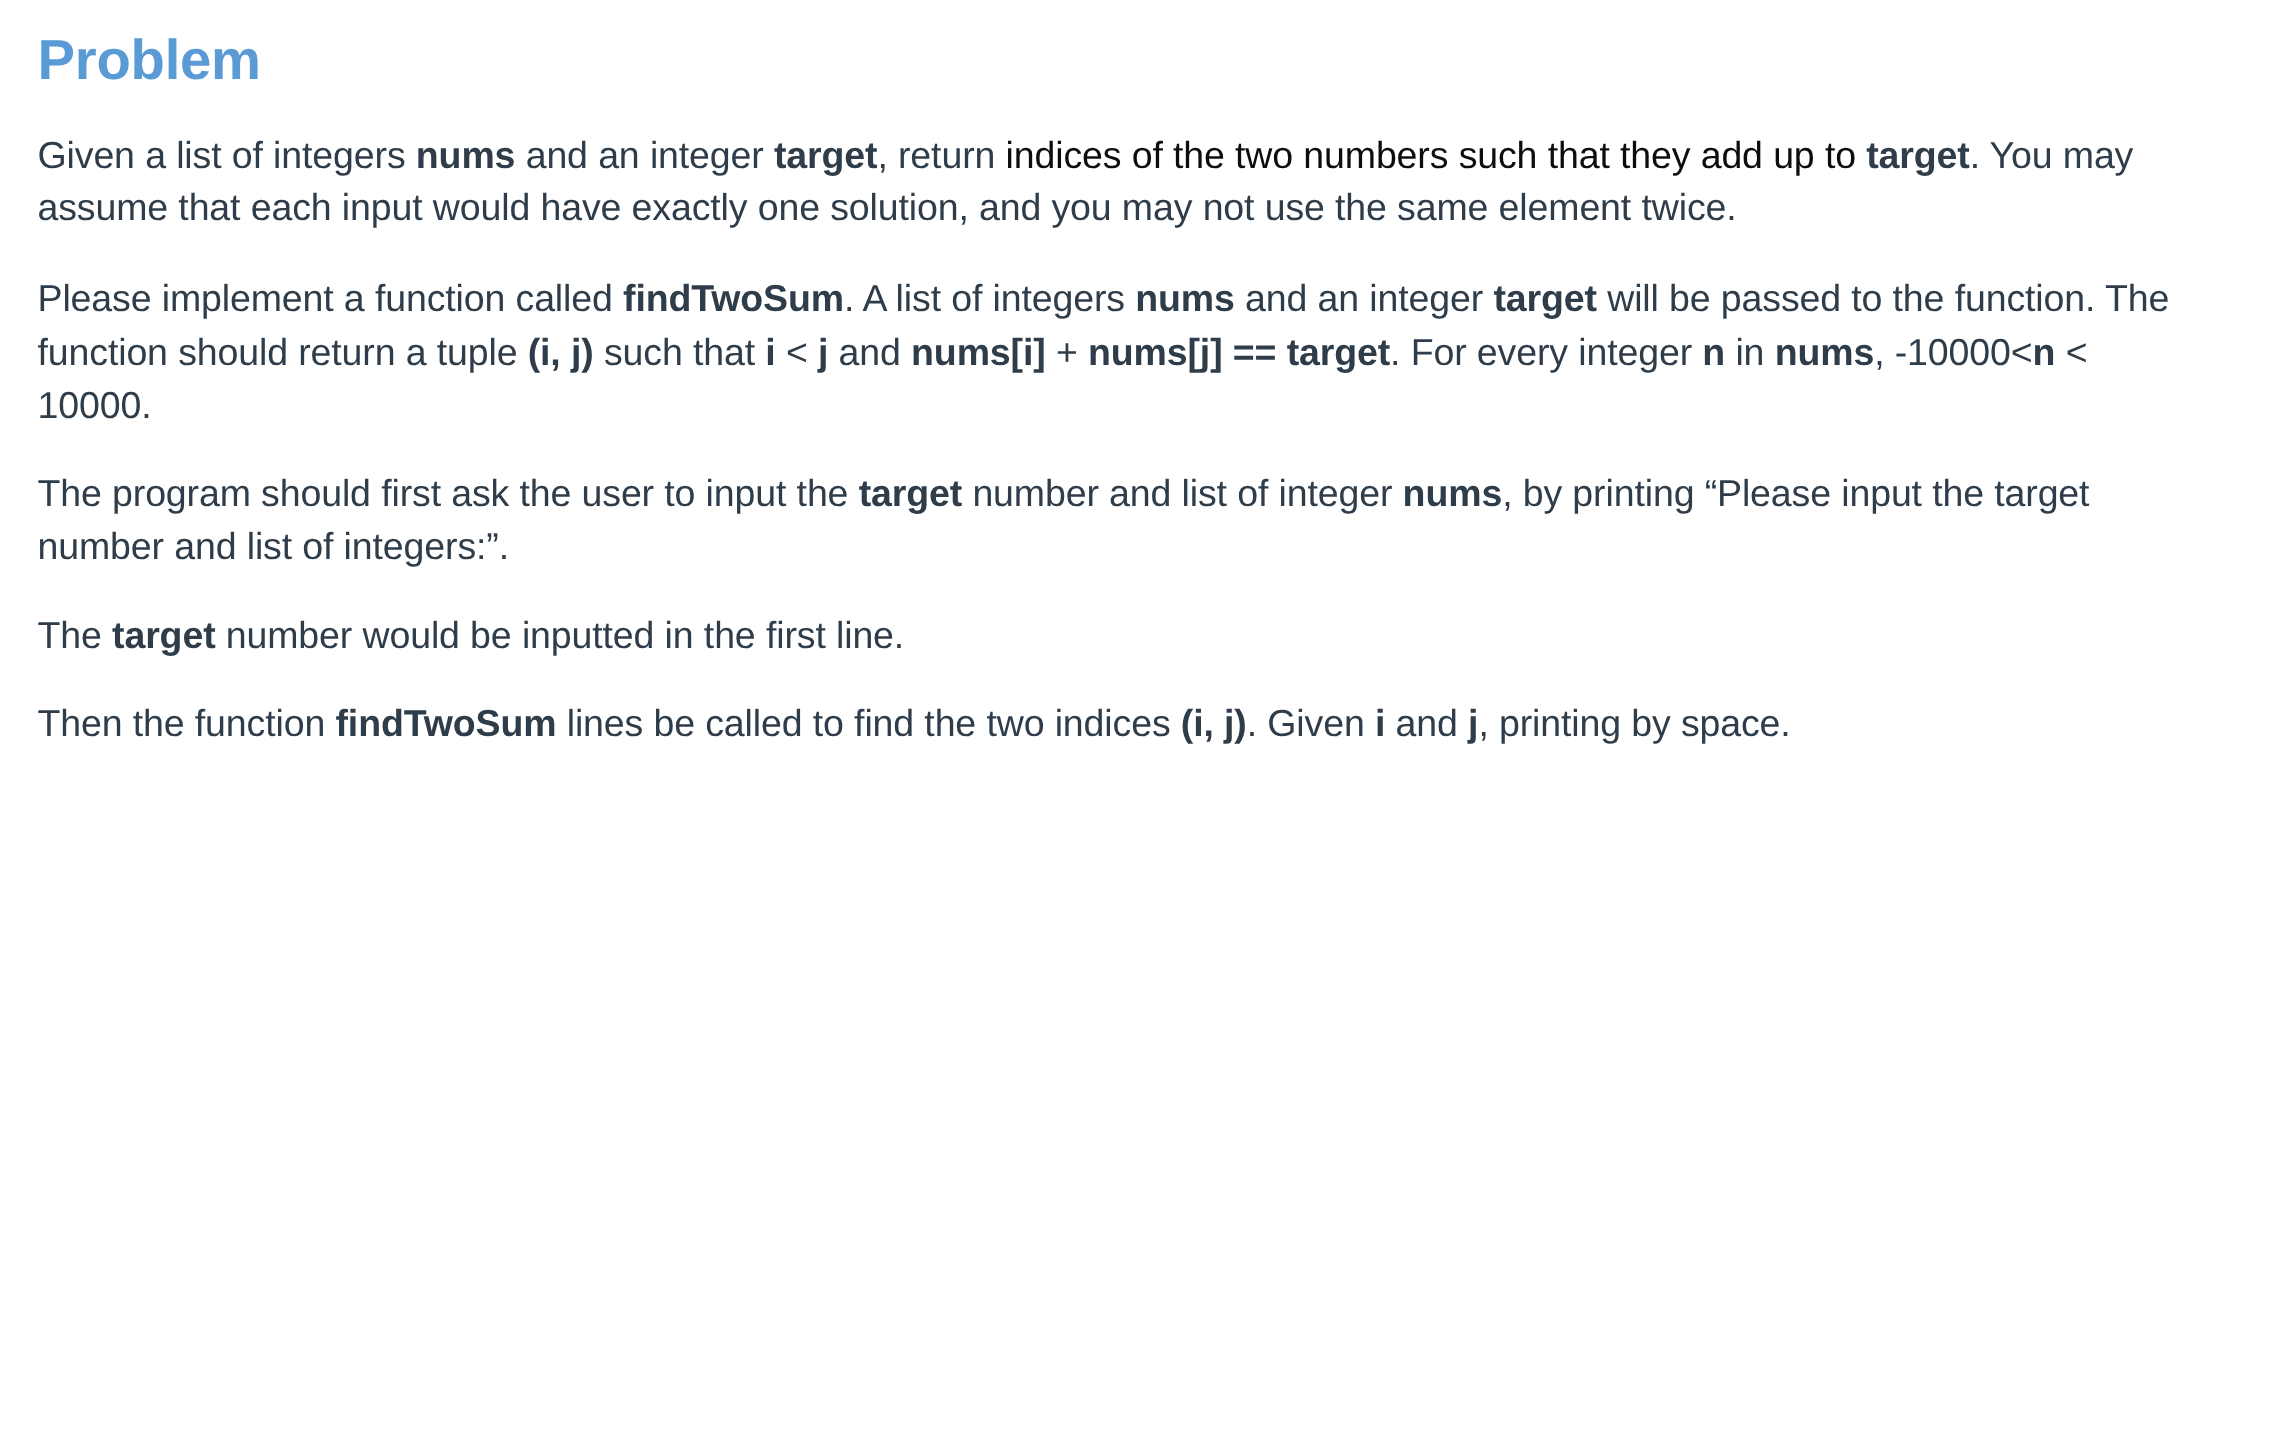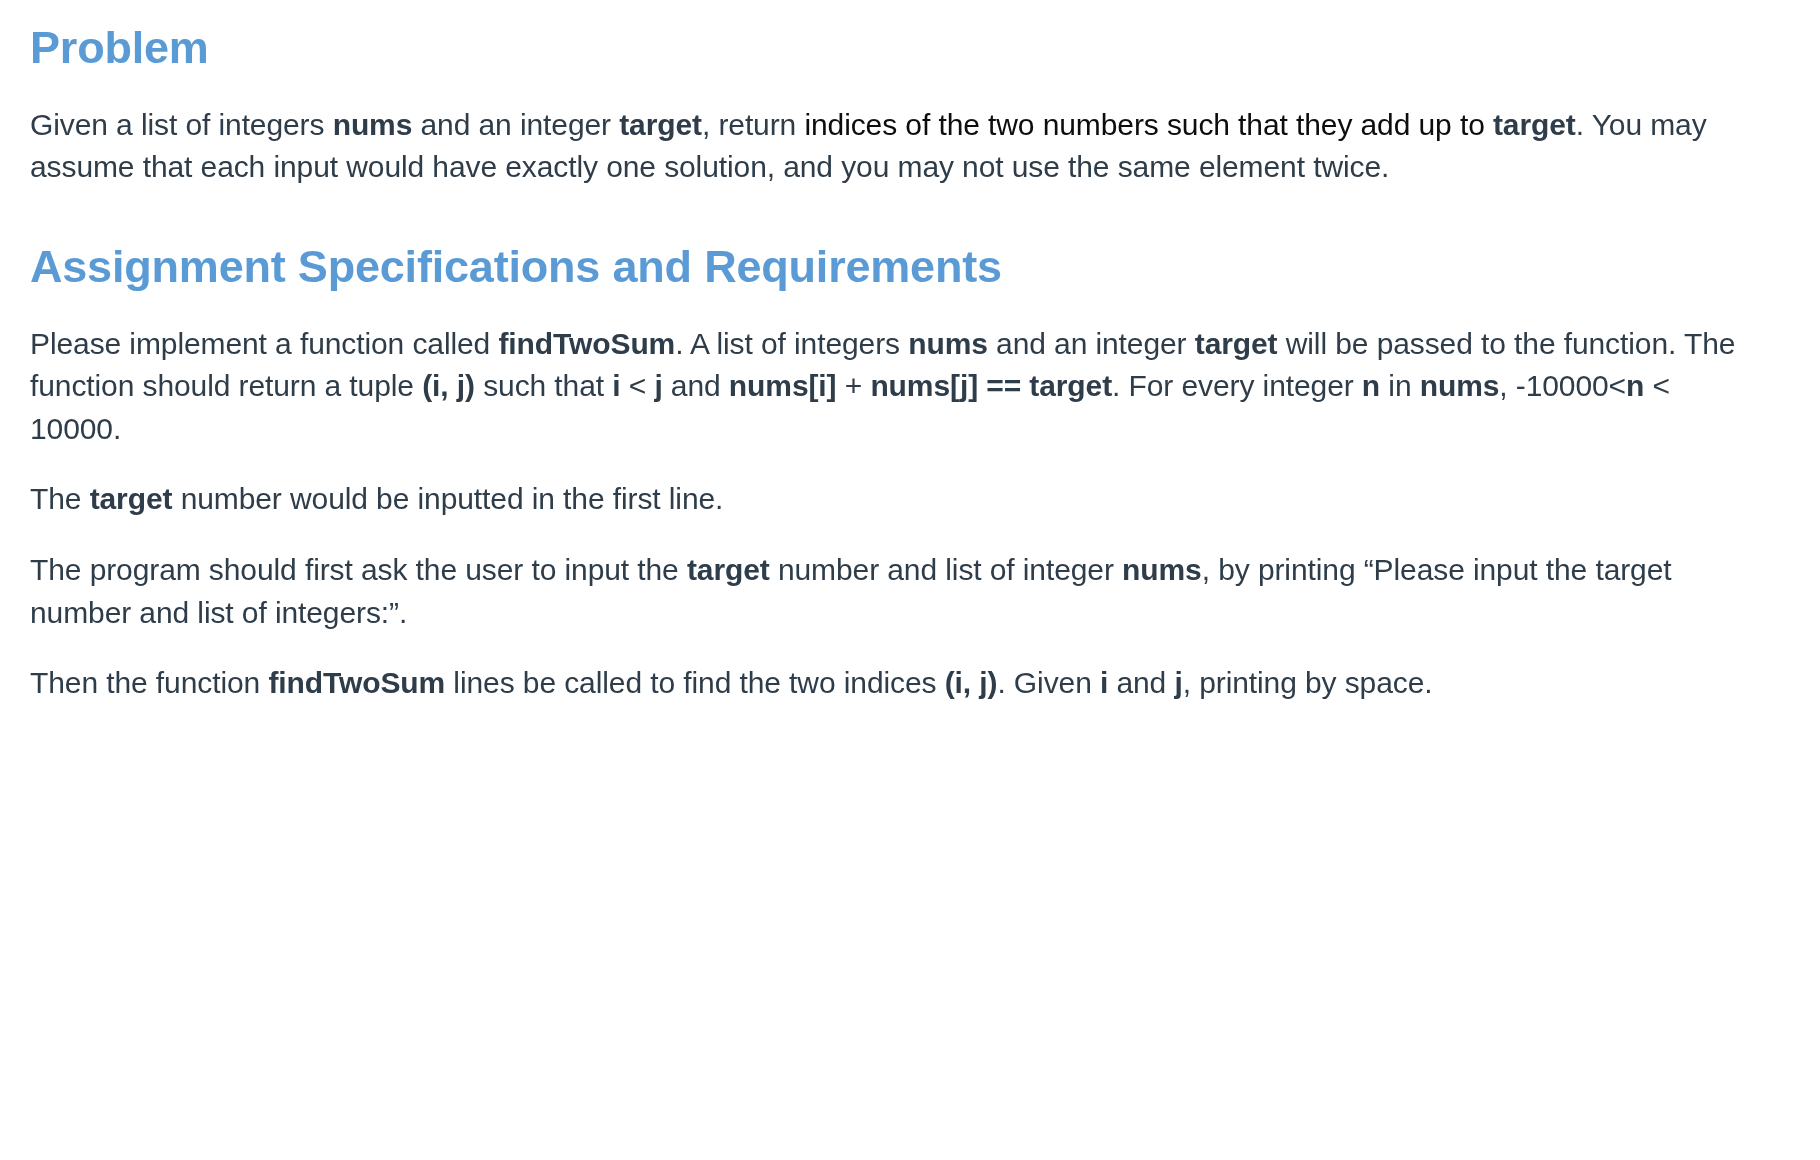--- a/index.html
+++ b/index.html
@@ -62,25 +62,24 @@
 </style>
 </head>
 <body>
 
 <div class="page">
 
   <h1 class="section-heading first">Problem</h1>
 
   <p class="body-text lead"><span>Given a list of integers </span><span class="b">nums</span><span> and an integer </span><span class="b">target</span><span>, return </span><span class="blk">indices of the two numbers such that they add up to </span><span class="b">target</span><span>. You may assume that each input would have exactly one solution, and you may not use the same element twice.</span></p>
 
-  <h1 class="section-heading second">Assignment Specifications and Requirements</h1>
 
   <p class="body-text lead"><span>Please implement a function called </span><span class="b">findTwoSum</span><span>. A list of integers </span><span class="b">nums</span><span> and an integer </span><span class="b">target</span><span> will be passed to the function. The function should return a tuple </span><span class="b">(i, j)</span><span> such that </span><span class="b">i</span><span> &lt; </span><span class="b">j</span><span> and </span><span class="b">nums[i]</span><span> + </span><span class="b">nums[j] == target</span><span>. For every integer </span><span class="b">n</span><span> in </span><span class="b">nums</span><span>, -10000&lt;</span><span class="b">n</span><span> &lt; 10000.</span></p>
 
+  <p class="body-text spaced"><span>The program should first ask the user to input the </span><span class="b">target</span><span> number and list of integer </span><span class="b">nums</span><span>, by printing “Please input the target number and list of integers:”.</span></p>
+
   <p class="body-text spaced"><span>The </span><span class="b">target</span><span> number would be inputted in the first line.</span></p>
-
-  <p class="body-text spaced"><span>The program should first ask the user to input the </span><span class="b">target</span><span> number and list of integer </span><span class="b">nums</span><span>, by printing “Please input the target number and list of integers:”.</span></p>
 
 
   <p class="body-text spaced"><span>Then the function </span><span class="b">findTwoSum</span><span> lines be called to find the two indices </span><span class="b">(i, j)</span><span>. Given </span><span class="b">i</span><span> and </span><span class="b">j</span><span>, printing by space.</span></p>
 
 
 </div>
 
 </body></html>

